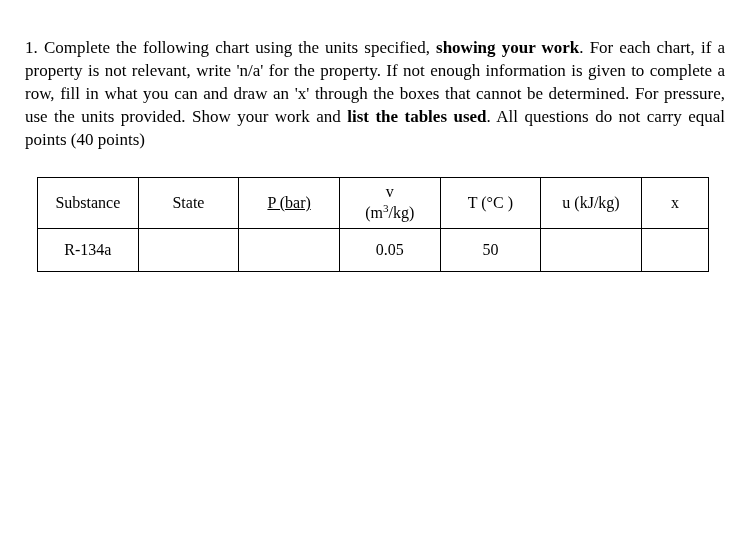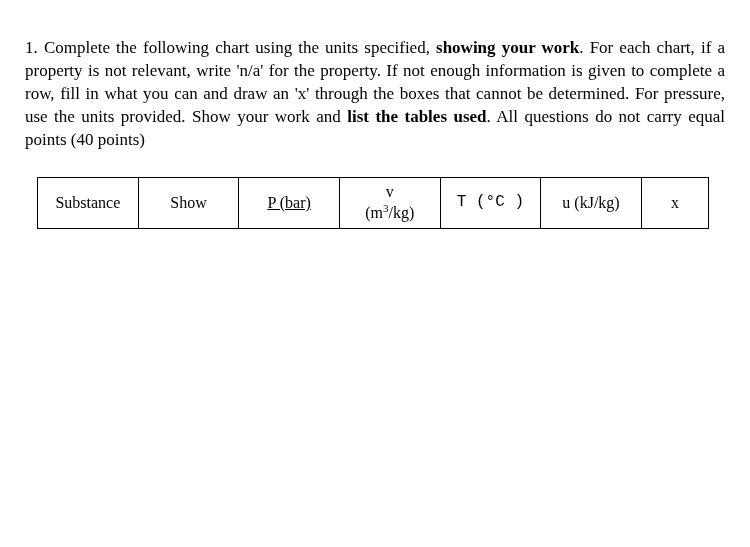--- a/index.html
+++ b/index.html
@@ -34,46 +34,55 @@
     font-weight: normal;
     font-size: 16px;
   }
   th {
     height: 50px;
   }
   .col-substance { width: 15%; }
   .col-state { width: 15%; }
   .col-p { width: 15%; text-decoration: underline; }
   .col-v { width: 15%; }
-  .col-t { width: 15%; font-family: Liberation Mono, monospace; }
+  .col-t { width: 15%; }
   .col-u { width: 15%; }
   .col-x { width: 10%; }
   .sup { font-size: 0.7em; vertical-align: super; }
   .v-header { line-height: 1.15; }
 </style>
 </head>
 <body>
 
 <div class="instructions">
   <span>1.</span>
   <span>Complete the following chart using the units specified, </span><b>showing your work</b><span>.  For each chart, if a property is not relevant, write 'n/a' for the property.   If not enough information is given to complete a row, fill in what you can and draw an 'x' through the boxes that cannot be determined.  For pressure, use the units provided.  Show your work and </span><b>list the tables used</b><span>.  All questions do not carry equal points (40 points)</span>
 </div>
 
 <table>
   <thead>
     <tr>
       <th class="col-substance">Substance</th>
-      <th class="col-state">Show</th>
+      <th class="col-state">State</th>
       <th class="col-p">P (bar)</th>
       <th class="col-v">
         <div class="v-header">
           <span>v</span><br>
           <span>(m</span><span class="sup">3</span><span>/kg)</span>
         </div>
       </th>
       <th class="col-t">T (°C )</th>
       <th class="col-u">u (kJ/kg)</th>
       <th class="col-x">x</th>
     </tr>
   </thead>
   <tbody>
+    <tr>
+      <td>R-134a</td>
+      <td></td>
+      <td></td>
+      <td>0.05</td>
+      <td>50</td>
+      <td></td>
+      <td></td>
+    </tr>
   </tbody>
 </table>
 
 </body></html>

